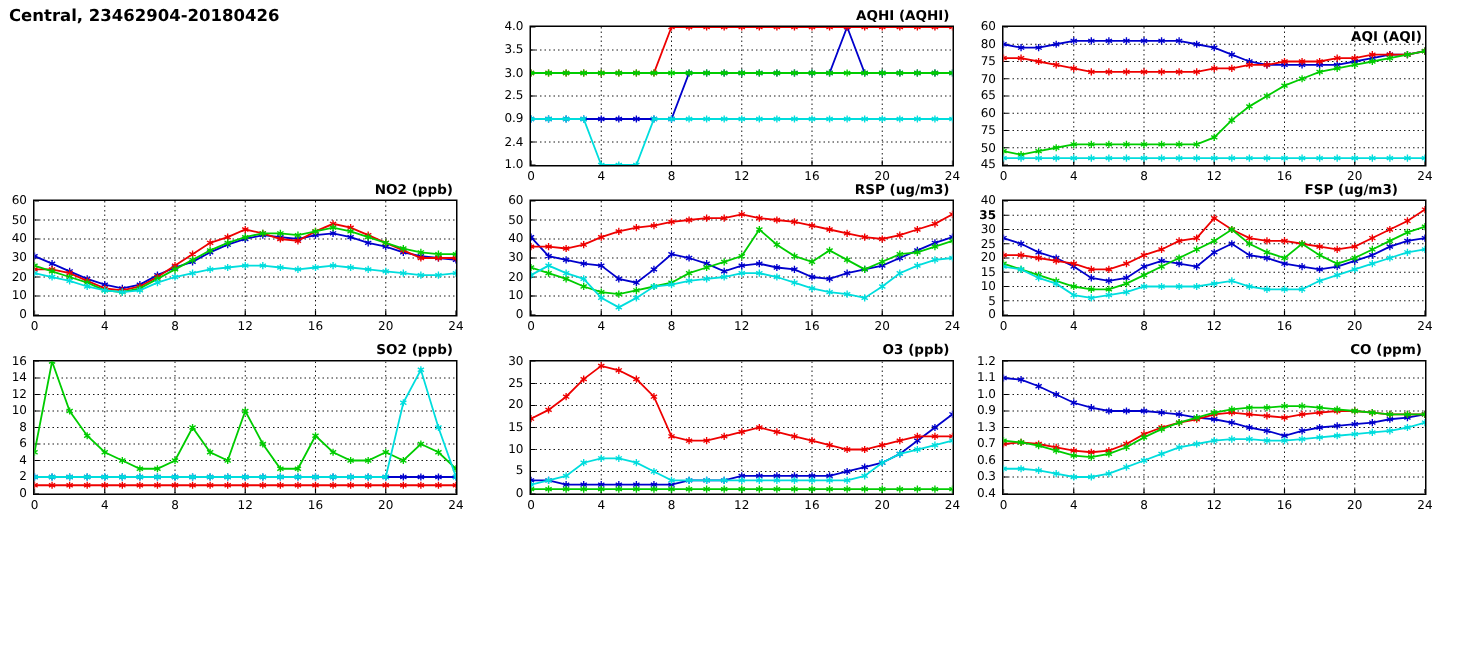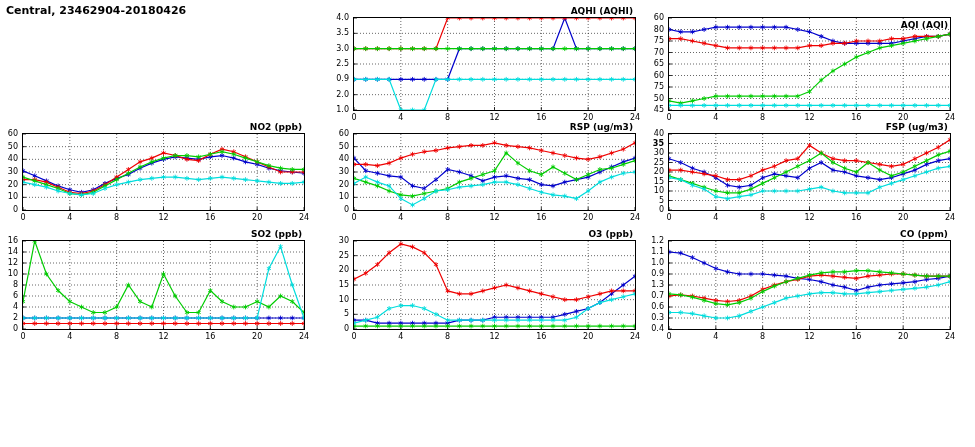--- a/index.html
+++ b/index.html
@@ -146,21 +146,21 @@
           <path d="M222.46,58.93L222.46,63.73 M220.38,60.13L224.54,62.53 M220.38,62.53L224.54,60.13 " stroke="#00dddd" stroke-width="0.9" fill="none"></path>
           <path d="M234.17,58.93L234.17,63.73 M232.09,60.13L236.25,62.53 M232.09,62.53L236.25,60.13 " stroke="#00dddd" stroke-width="0.9" fill="none"></path>
           <path d="M245.88,58.93L245.88,63.73 M243.80,60.13L247.95,62.53 M243.80,62.53L247.95,60.13 " stroke="#00dddd" stroke-width="0.9" fill="none"></path>
           <path d="M257.58,58.93L257.58,63.73 M255.50,60.13L259.66,62.53 M255.50,62.53L259.66,60.13 " stroke="#00dddd" stroke-width="0.9" fill="none"></path>
           <path d="M269.29,58.93L269.29,63.73 M267.21,60.13L271.37,62.53 M267.21,62.53L271.37,60.13 " stroke="#00dddd" stroke-width="0.9" fill="none"></path>
           <path d="M281.00,58.93L281.00,63.73 M278.92,60.13L283.08,62.53 M278.92,62.53L283.08,60.13 " stroke="#00dddd" stroke-width="0.9" fill="none"></path>
         </svg>
       </div>
       <div class="plot-title" style="left: 353px; width: 280px; top: 6px;">AQHI (AQHI)</div>
       <div class="ylab" style="left: 311px; width: 38px; top: 106px;">1.0</div>
-      <div class="ylab" style="left: 311px; width: 38px; top: 90.6667px;">2.0</div>
+      <div class="ylab" style="left: 311px; width: 38px; top: 90.6667px;">2.4</div>
       <div class="ylab" style="left: 311px; width: 38px; top: 75.3333px;">0.9</div>
       <div class="ylab" style="left: 311px; width: 38px; top: 60px;">2.5</div>
       <div class="ylab" style="left: 311px; width: 38px; top: 44.6667px;">3.0</div>
       <div class="ylab" style="left: 311px; width: 38px; top: 29.3333px;">3.5</div>
       <div class="ylab" style="left: 311px; width: 38px; top: 14px;">4.0</div>
       <div class="xlab" style="left: 339px; width: 30px; top: 114px;">0</div>
       <div class="xlab" style="left: 385.833px; width: 30px; top: 114px;">4</div>
       <div class="xlab" style="left: 432.667px; width: 30px; top: 114px;">8</div>
       <div class="xlab" style="left: 479.5px; width: 30px; top: 114px;">12</div>
       <div class="xlab" style="left: 526.333px; width: 30px; top: 114px;">16</div>
@@ -750,21 +750,21 @@
           <path d="M199.04,56.50L199.04,61.30 M196.96,57.70L201.12,60.10 M196.96,60.10L201.12,57.70 " stroke="#00dddd" stroke-width="0.9" fill="none"></path>
           <path d="M210.75,50.80L210.75,55.60 M208.67,52.00L212.83,54.40 M208.67,54.40L212.83,52.00 " stroke="#00dddd" stroke-width="0.9" fill="none"></path>
           <path d="M222.46,47.00L222.46,51.80 M220.38,48.20L224.54,50.60 M220.38,50.60L224.54,48.20 " stroke="#00dddd" stroke-width="0.9" fill="none"></path>
           <path d="M234.17,43.20L234.17,48.00 M232.09,44.40L236.25,46.80 M232.09,46.80L236.25,44.40 " stroke="#00dddd" stroke-width="0.9" fill="none"></path>
           <path d="M245.88,39.40L245.88,44.20 M243.80,40.60L247.95,43.00 M243.80,43.00L247.95,40.60 " stroke="#00dddd" stroke-width="0.9" fill="none"></path>
           <path d="M257.58,35.60L257.58,40.40 M255.50,36.80L259.66,39.20 M255.50,39.20L259.66,36.80 " stroke="#00dddd" stroke-width="0.9" fill="none"></path>
           <path d="M269.29,31.80L269.29,36.60 M267.21,33.00L271.37,35.40 M267.21,35.40L271.37,33.00 " stroke="#00dddd" stroke-width="0.9" fill="none"></path>
           <path d="M281.00,29.90L281.00,34.70 M278.92,31.10L283.08,33.50 M278.92,33.50L283.08,31.10 " stroke="#00dddd" stroke-width="0.9" fill="none"></path>
         </svg>
       </div>
-      <div class="plot-title" style="left: 668px; width: 280px; top: 122px;">FSP (ug/m3)</div>
+      <div class="plot-title" style="left: 652px; width: 280px; top: 122px;">FSP (ug/m3)</div>
       <div class="ylab" style="left: 626px; width: 38px; top: 206px;">0</div>
       <div class="ylab" style="left: 626px; width: 38px; top: 196.5px;">5</div>
       <div class="ylab" style="left: 626px; width: 38px; top: 187px;">10</div>
       <div class="ylab" style="left: 626px; width: 38px; top: 177.5px;">15</div>
       <div class="ylab" style="left: 626px; width: 38px; top: 168px;">20</div>
       <div class="ylab" style="left: 626px; width: 38px; top: 158.5px;">25</div>
       <div class="ylab" style="left: 626px; width: 38px; top: 149px;">30</div>
       <div class="ylab" style="left: 626px; width: 38px; top: 139.5px; font-weight: bold;">35</div>
       <div class="ylab" style="left: 626px; width: 38px; top: 130px;">40</div>
       <div class="xlab" style="left: 654px; width: 30px; top: 214px;">0</div>

